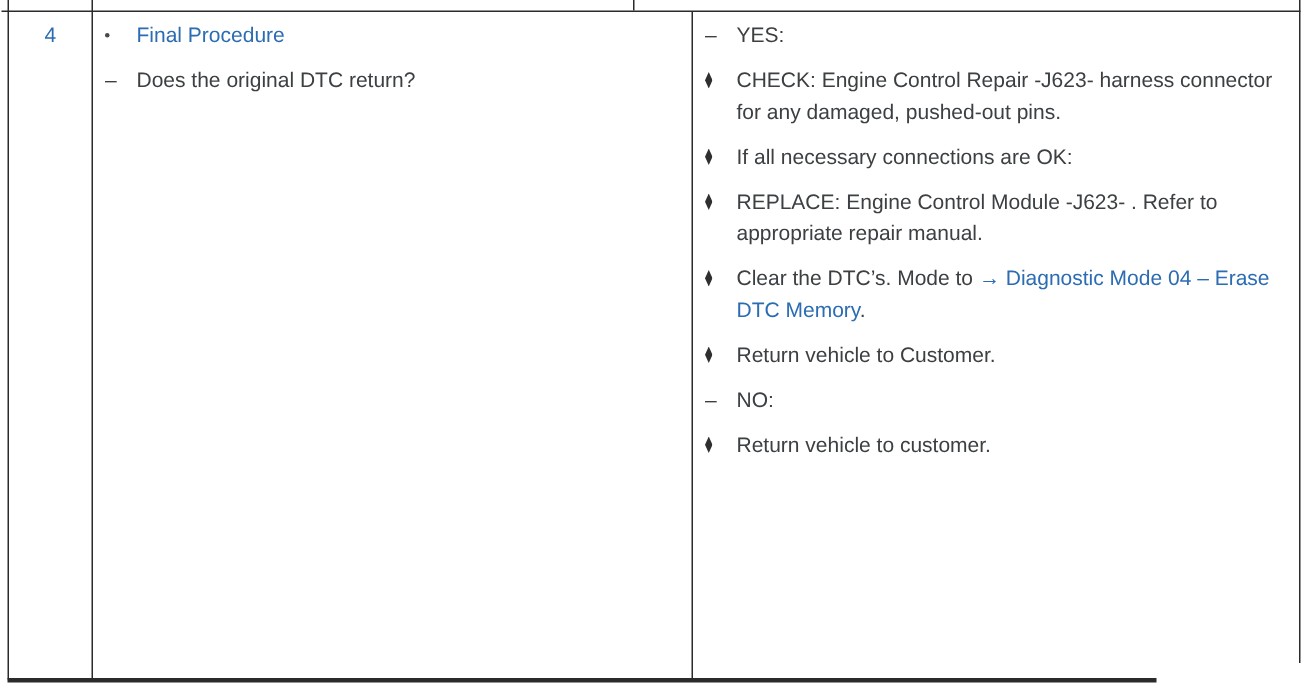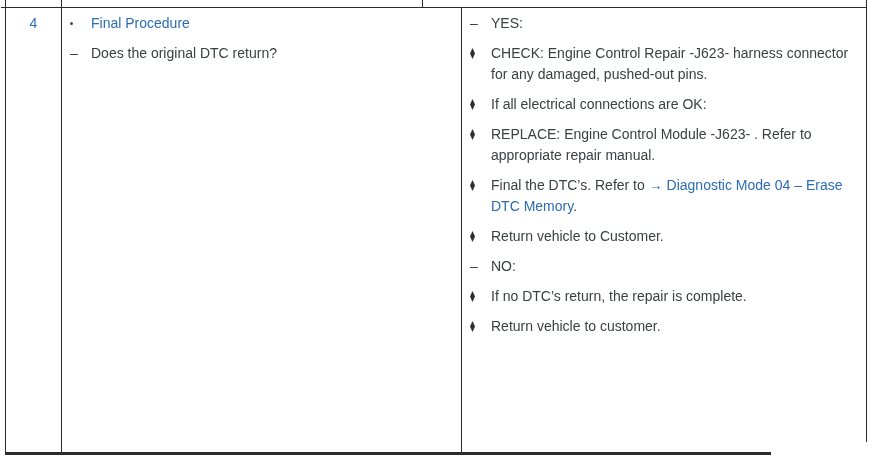--- a/index.html
+++ b/index.html
@@ -81,41 +81,37 @@
       <div class="item">
         <span class="marker marker-dash">–</span>
         <span class="itext"><span>YES:</span></span>
       </div>
       <div class="item">
         <span class="marker marker-diamond"></span>
         <span class="itext"><span>CHECK: Engine Control Repair -J623- harness connector for any damaged, pushed-out pins.</span></span>
       </div>
       <div class="item">
         <span class="marker marker-diamond"></span>
-        <span class="itext"><span>If all electrical connections are OK:</span></span>
+        <span class="itext"><span>If all necessary connections are OK:</span></span>
       </div>
       <div class="item">
         <span class="marker marker-diamond"></span>
         <span class="itext"><span>REPLACE: Engine Control Module -J623- . Refer to appropriate repair manual.</span></span>
       </div>
       <div class="item">
         <span class="marker marker-diamond"></span>
-        <span class="itext"><span>Final the DTC’s. Refer to </span><span class="link">→&nbsp;Diagnostic Mode 04 – Erase DTC Memory</span><span>.</span></span>
+        <span class="itext"><span>Clear the DTC’s. Mode to </span><span class="link">→&nbsp;Diagnostic Mode 04 – Erase DTC Memory</span><span>.</span></span>
       </div>
       <div class="item">
         <span class="marker marker-diamond"></span>
         <span class="itext"><span>Return vehicle to Customer.</span></span>
       </div>
       <div class="item">
         <span class="marker marker-dash">–</span>
         <span class="itext"><span>NO:</span></span>
       </div>
       <div class="item">
         <span class="marker marker-diamond"></span>
-        <span class="itext"><span>If no DTC’s return, the repair is complete.</span></span>
-      </div>
-      <div class="item">
-        <span class="marker marker-diamond"></span>
         <span class="itext"><span>Return vehicle to customer.</span></span>
       </div>
     </div>
 
 </div>
 
 </body></html>

